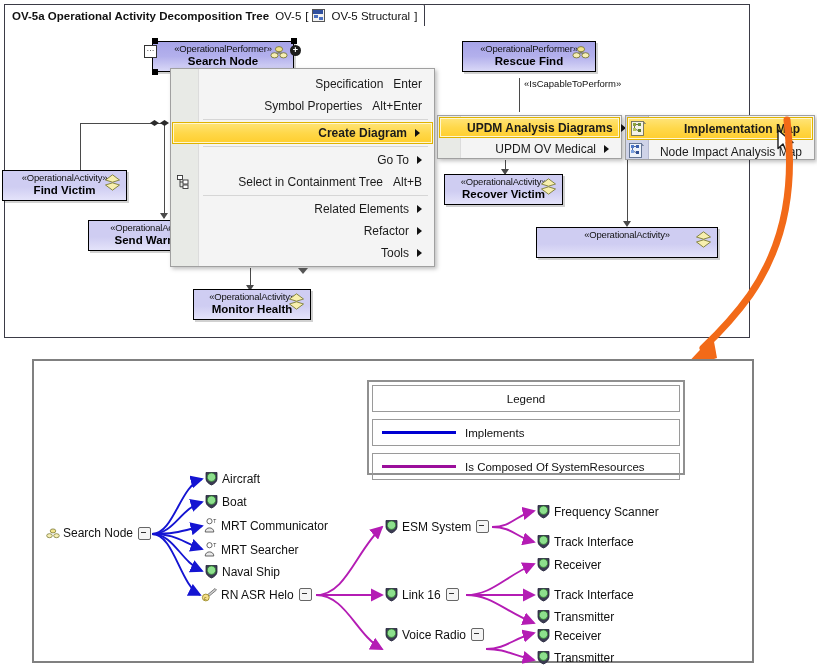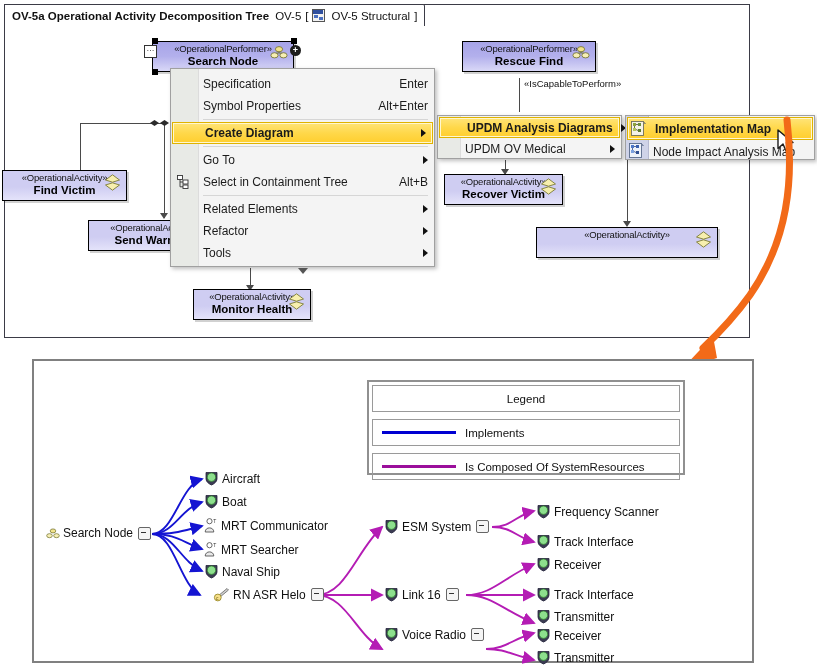--- a/index.html
+++ b/index.html
@@ -50,22 +50,22 @@
   .handle{position:absolute;width:6px;height:6px;background:#000;}
   .plusbtn{position:absolute;width:11px;height:11px;border-radius:50%;background:#1c1c1c;color:#fff;font-size:9px;
            line-height:11px;text-align:center;font-weight:bold;}
   .dotsbtn{position:absolute;width:11px;height:11px;background:#fff;border:1px solid #333;font-size:8px;line-height:9px;
            text-align:center;color:#333;letter-spacing:0px;}
 
   
   #ctx-menu{position:absolute;left:170px;top:68px;width:265px;height:199px;background:#f4f4f4;border:1px solid #a0a0a0;
             box-shadow:2px 2px 4px rgba(0,0,0,.25);box-sizing:border-box;}
   #ctx-menu .gutter{position:absolute;left:0;top:0;bottom:0;width:27px;background:#e8eae6;border-right:1px solid #dcdcdc;}
-  .mi{position:relative;height:22px;display:flex;align-items:center;padding-left:32px;padding-right:6px;font-size:12px;color:#1b1b1b;
-      box-sizing:border-box;}
+  .mi{position:relative;height:22px;display:flex;align-items:center;padding-left:32px;padding-right:12px;font-size:12px;color:#1b1b1b;
+      box-sizing:border-box;text-align:right;}
   .mi .lbl{flex:1;white-space:nowrap;}
   .mi .acc{font-size:12px;color:#1b1b1b;margin-left:10px;white-space:nowrap;}
   .mi .car{width:0;height:0;border-top:4px solid transparent;border-bottom:4px solid transparent;border-left:5px solid #111;margin-left:8px;}
   .mi.hl{background:linear-gradient(to bottom,#ffe478 0%,#ffd84a 50%,#ffce2e 100%);border:1px solid #e0b300;
          box-shadow:inset 0 0 0 1px #fff7d0;font-weight:bold;margin:0 1px;height:22px;}
   .msep{height:1px;background:#d6d6d6;margin:2px 6px 2px 32px;}
   .mmore{height:14px;display:flex;align-items:center;justify-content:center;}
   .mmore .dn{width:0;height:0;border-left:5px solid transparent;border-right:5px solid transparent;border-top:6px solid #555;}
 
   
@@ -424,21 +424,21 @@
     </svg>
     <span class="tlbl">MRT Searcher</span>
   </div>
   <div class="tnode" style="left:170px;top:203px;">
     <svg style="width:15px;height:15px;" viewBox="0 0 15 15">
       <path d="M2 1.5 L13 1.5 L13 8 C13 11, 9.5 13.2, 7.5 14 C5.5 13.2, 2 11, 2 8 Z" fill="#3b3b52" stroke="#23233a" stroke-width="0.8"></path>
       <circle cx="7.5" cy="6.2" r="4.2" fill="#8de08d" stroke="#2f7a2f" stroke-width="0.8"></circle>
     </svg>
     <span class="tlbl">Naval Ship</span>
   </div>
-  <div class="tnode" style="left:180px;top:226px;text-align:center;">
+  <div class="tnode" style="left:168px;top:226px;text-align:center;">
     <svg style="width:16px;height:15px;" viewBox="0 0 16 15">
       <path d="M4 9 L13 1.5 L14.5 3 L5.5 10.5 Z" fill="#cfcfcf" stroke="#666" stroke-width="0.8"></path>
       <circle cx="3.8" cy="10.5" r="3.4" fill="#f7e08a" stroke="#9a8a2a" stroke-width="0.9"></circle>
       <text x="1.9" y="12.6" font-size="5" fill="#6a5a10" font-family="sans-serif">c</text>
     </svg>
     <span class="tlbl">RN ASR Helo</span>
     <span class="collapse"></span>
   </div>
 
   <div class="tnode" style="left:350px;top:158px;">

